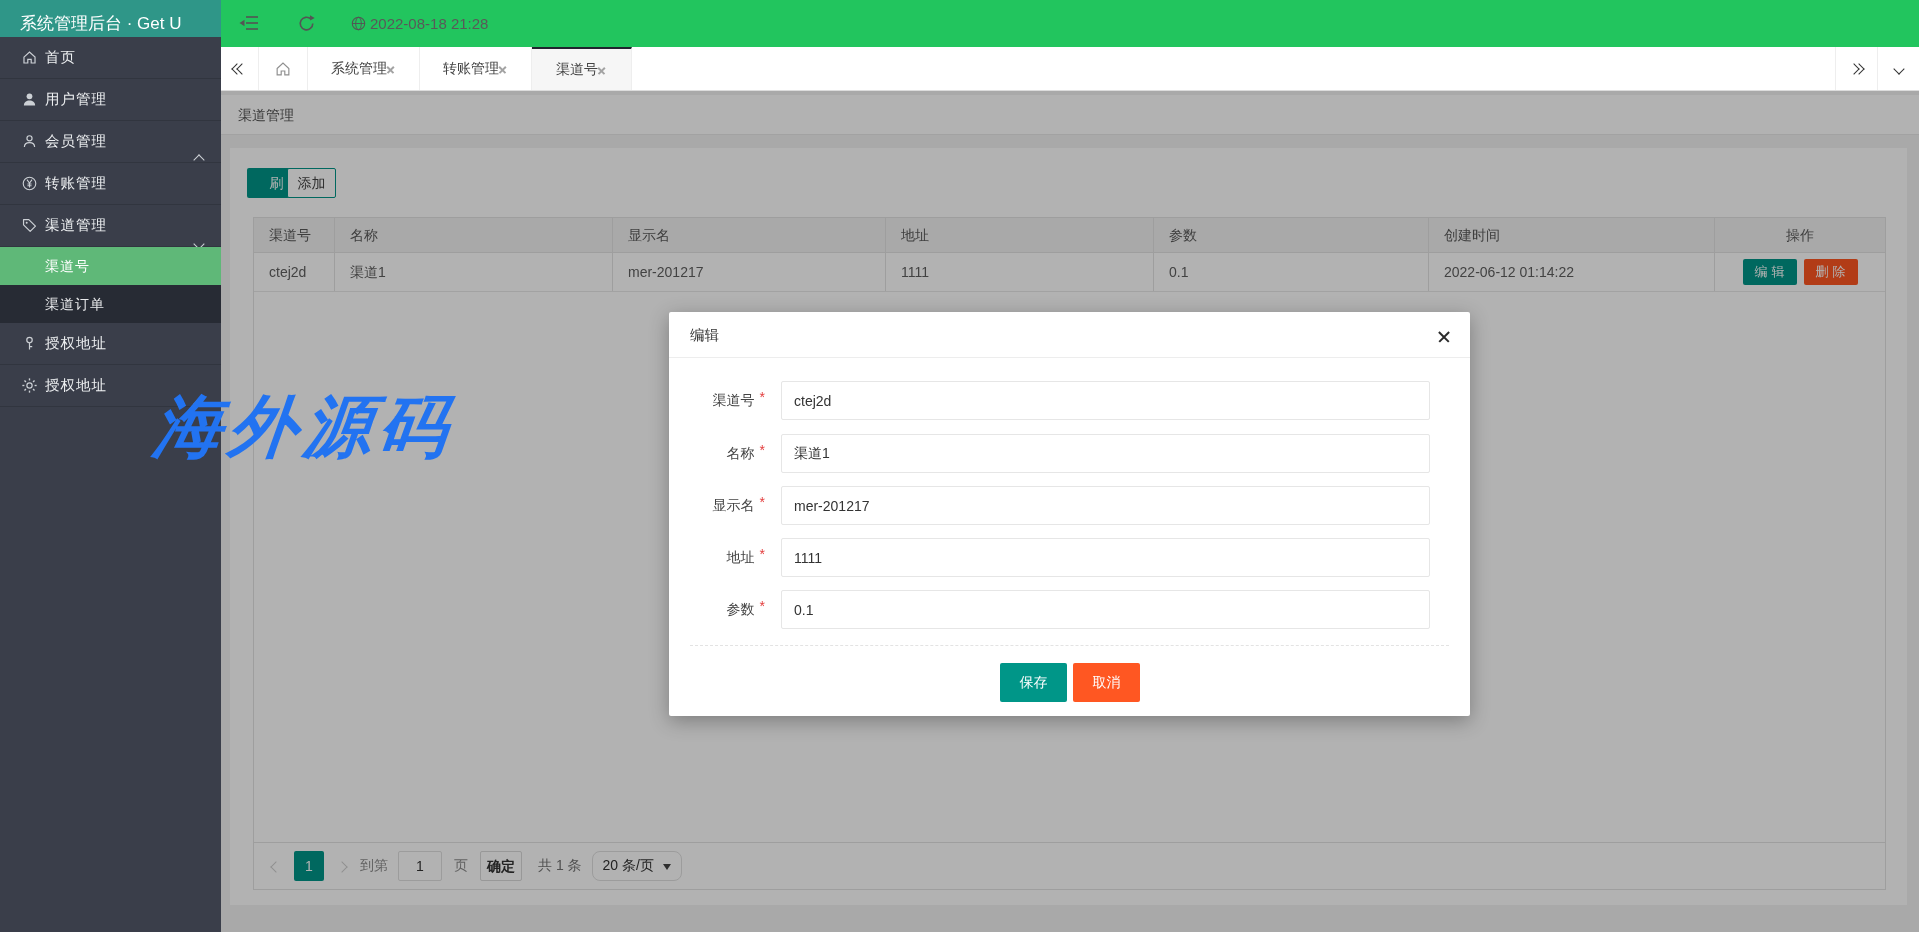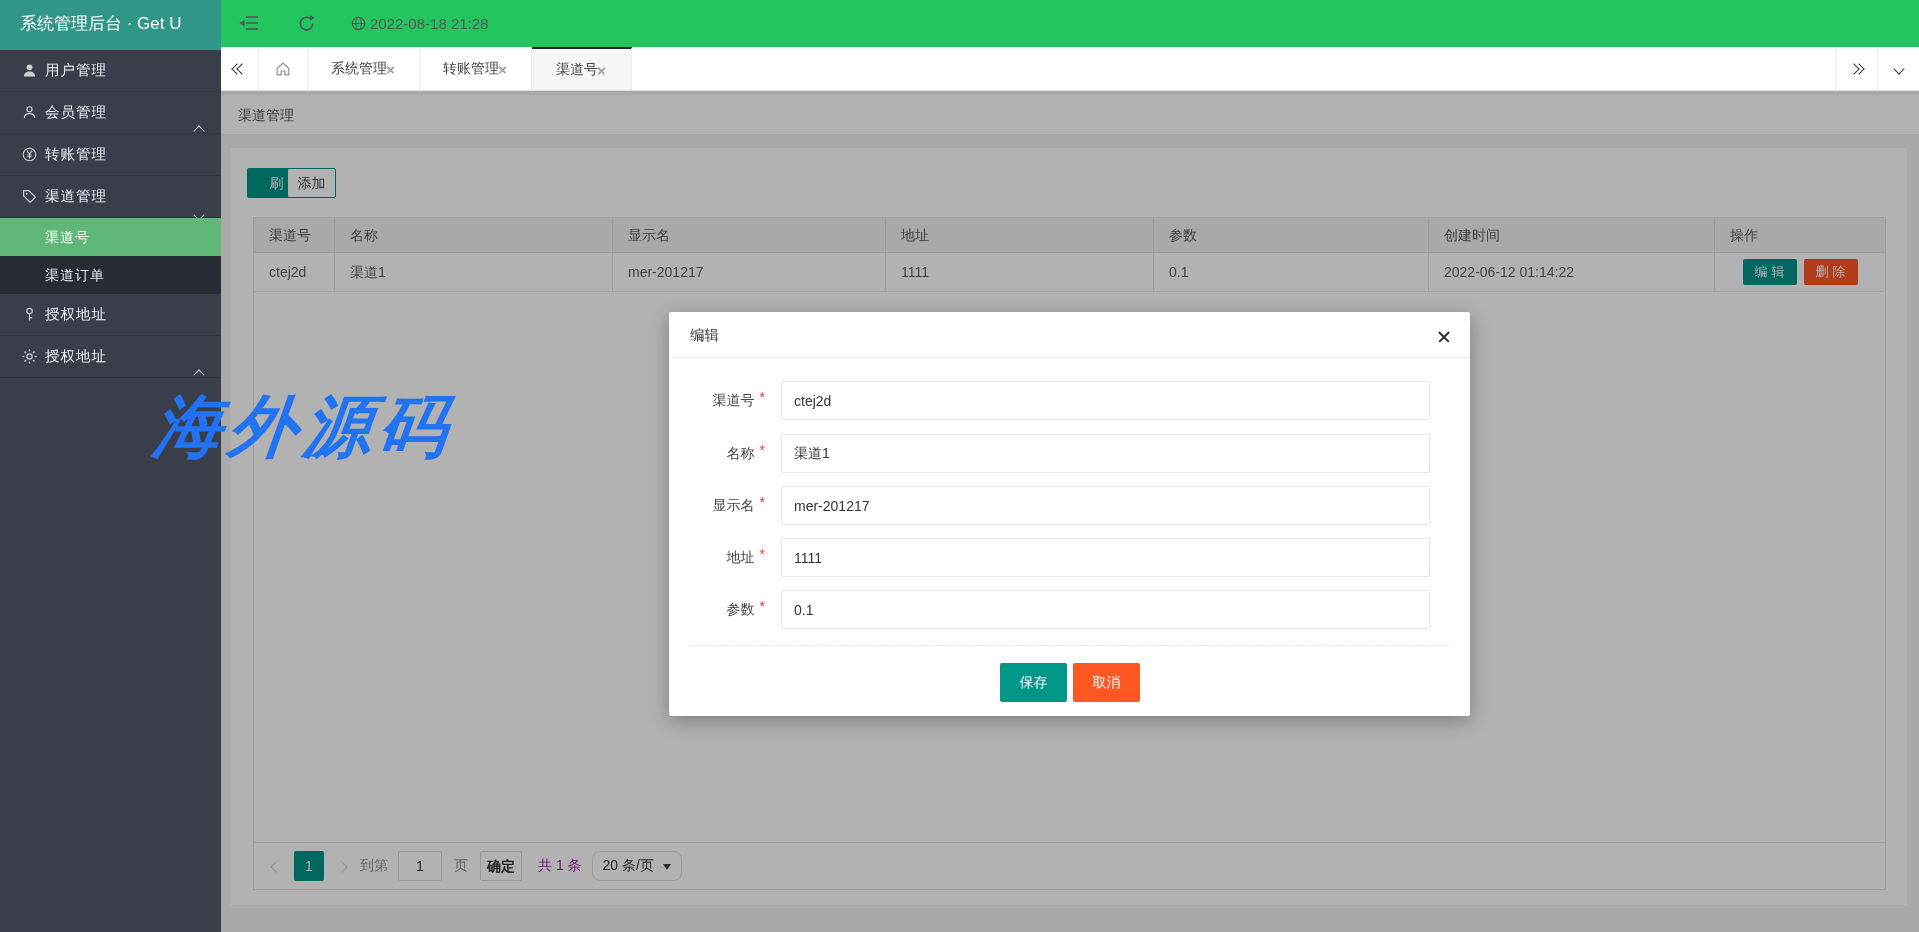--- a/index.html
+++ b/index.html
@@ -15,21 +15,21 @@
   .arr-left{transform:rotate(135deg)}
   .arr-right{transform:rotate(-45deg)}
   .dbl{display:inline-flex}
   .dbl .arr+.arr{margin-left:-3px}
   .x-icon{position:relative;display:inline-block}
   .x-icon::before,.x-icon::after{content:"";position:absolute;left:-1px;top:50%;width:100%;height:1.5px;background:currentColor}
   .x-icon::before{transform:rotate(45deg)}
   .x-icon::after{transform:rotate(-45deg)}
   
   .sidebar{position:absolute;left:0;top:0;width:221px;height:932px;background:#3a3e4a}
-  .logo{height:50px;line-height:47px;background:#2f9688;color:#fff;font-size:17px;padding-left:20px;white-space:nowrap}
+  .logo{height:37px;line-height:47px;background:#2f9688;color:#fff;font-size:17px;padding-left:20px;white-space:nowrap}
   .side-item{position:relative;height:41px;line-height:41px;color:#eef0f2;border-bottom:1px solid #31353f;cursor:pointer;font-size:14.5px}
   .sicon{position:absolute;left:21px;top:12px;width:17px;height:17px;color:#ccd0d5}
   .slabel{margin-left:45px;letter-spacing:1px}
   .side-chev{position:absolute;right:18px;top:18px;color:#cfd3d8}
   .side-sub{position:relative;height:38px;line-height:38px;background:#272b34;color:#e9eaec;cursor:pointer}
   .side-sub .slabel{letter-spacing:1px}
   .side-sub.active{background:#5FB878;color:#fff}
   
   .topbar{position:absolute;left:221px;top:0;width:1892px;height:47px;background:#22c55e}
   .tbi{position:absolute;color:#545454;cursor:pointer}
@@ -58,34 +58,34 @@
   .btn-refresh{position:absolute;left:17px;top:20px;width:43px;height:30px;line-height:30px;background:#009688;color:#fff;letter-spacing:3px;padding-left:19px}
   .btn-add{position:absolute;left:57px;top:20px;width:49px;height:30px;line-height:28px;background:#fff;border:1px solid #009688;color:#444}
   
   .grid{position:absolute;left:23px;top:69px;width:1633px;height:673px;border:1px solid #e3e3e3;box-sizing:border-box}
   .thead{display:flex;height:35px;background:#f2f2f2;border-bottom:1px solid #e3e3e3;color:#5a5a5a;box-sizing:border-box}
   .trow{display:flex;height:39px;border-bottom:1px solid #e9e9e9;color:#5f5f5f;box-sizing:border-box}
   .cell{box-sizing:border-box;padding:0 15px;border-right:1px solid #e3e3e3;white-space:nowrap;overflow:hidden}
   .thead .cell{line-height:34px}
   .trow .cell{line-height:38px}
   .c1{width:81px}.c2{width:278px}.c3{width:273px}.c4{width:268px}.c5{width:275px}.c6{width:286px}
-  .c7{flex:1;border-right:none;}
+  .c7{flex:1;border-right:none;text-align:center}
   .c7ops{display:flex;align-items:center;justify-content:center;gap:7px}
   .btn-mini{height:26px;line-height:26px;padding:0 8px;border-radius:2px;color:#fff;font-size:13px;letter-spacing:4px;text-indent:4px;cursor:pointer}
   .btn-edit{background:#009688}
   .btn-del{background:#FF5722}
   
   .pager{position:absolute;left:0;bottom:0;width:100%;height:47px;border-top:1px solid #e3e3e3;display:flex;align-items:center;padding-left:16px;box-sizing:border-box;color:#666}
   .pg-arrow{color:#cfcfcf;margin:0 2px;cursor:pointer}
   .pg-cur{width:30px;height:30px;line-height:30px;background:#009688;color:#fff;text-align:center;border-radius:2px;margin:0 12px}
   .pg-label{color:#8d8d8d;margin:0 4px 0 12px}
   .pg-input{width:44px;height:30px;border:1px solid #e0e0e0;border-radius:2px;text-align:center;margin:0 6px;color:#333;font-size:14px;box-sizing:border-box;background:#fff;font-family:inherit}
   .pg-page{color:#8d8d8d;margin:0 6px}
   .pg-ok{width:42px;height:30px;line-height:28px;border:1px solid #dadada;border-radius:2px;text-align:center;margin:0 6px;color:#333;font-weight:600;cursor:pointer;box-sizing:border-box}
-  .pg-total{margin:0 10px;color:#a21caf}
+  .pg-total{margin:0 10px;color:#737373}
   .pg-select{height:30px;border:1px solid #e0e0e0;border-radius:8px;display:flex;align-items:center;padding:0 10px;gap:9px;color:#333;cursor:pointer;box-sizing:border-box;background:#fff}
   .caret{width:0;height:0;border-left:4.5px solid transparent;border-right:4.5px solid transparent;border-top:6px solid #444;margin-top:1px}
   
   .overlay{position:absolute;left:221px;top:91px;width:1698px;height:841px;background:rgba(0,0,0,.30);z-index:50}
   .modal{position:absolute;left:669px;top:312px;width:801px;height:404px;background:#fff;z-index:60;border-radius:2px;box-shadow:0 5px 20px rgba(0,0,0,.3)}
   .modal-h{height:46px;line-height:46px;padding-left:21px;border-bottom:1px solid #ededed;color:#333;font-size:14.5px;box-sizing:border-box}
   .modal-close{position:absolute;right:18px;top:17px;width:14px;height:14px;color:#2a2a2a;cursor:pointer}
   .mfield{position:absolute;left:0;width:100%;height:39px}
   .mlabel{position:absolute;left:0;top:0;width:96px;line-height:39px;text-align:right;color:#444}
   .req{color:#e33c3c;font-style:normal;margin-left:5px;position:relative;top:-3px}
@@ -99,20 +99,28 @@
   .watermark{position:absolute;left:154px;top:382px;z-index:70;color:#2273f1;
     font-family:"DejaVu Serif","Liberation Serif",serif;font-size:68px;font-weight:bold;font-style:italic;
     letter-spacing:7px;transform:skewX(-6deg);white-space:nowrap;pointer-events:none}
 </style>
 </head>
 <body>
 
 <div class="sidebar">
   <div class="logo">系统管理后台 · Get U</div>
 
+  <div class="side-item">
+    <span class="sicon">
+      <svg viewBox="0 0 20 20" width="17" height="17">
+          <path d="M3.5 9.5 L10 3.5 L16.5 9.5 V16.5 H12 V12.2 H8 V16.5 H3.5 Z" fill="none" stroke="currentColor" stroke-width="1.4"></path>
+        </svg>
+    </span>
+    <span class="slabel">首页</span>
+  </div>
 
   <div class="side-item">
     <span class="sicon">
       <svg viewBox="0 0 20 20" width="17" height="17">
           <circle cx="10" cy="6.2" r="3.4" fill="currentColor"></circle>
           <path d="M3.4 17 c0-3.7 3-5.7 6.6-5.7 s6.6 2 6.6 5.7 z" fill="currentColor"></path>
         </svg>
     </span>
     <span class="slabel">用户管理</span>
   </div>

